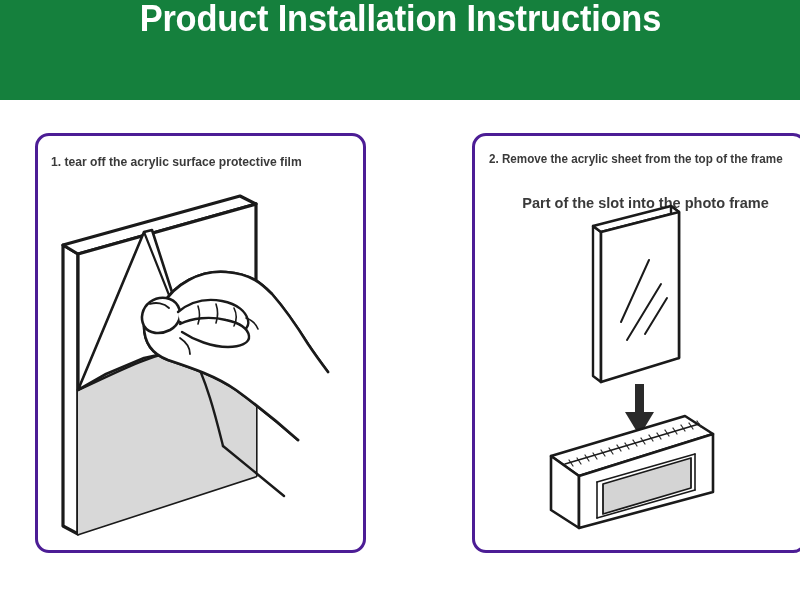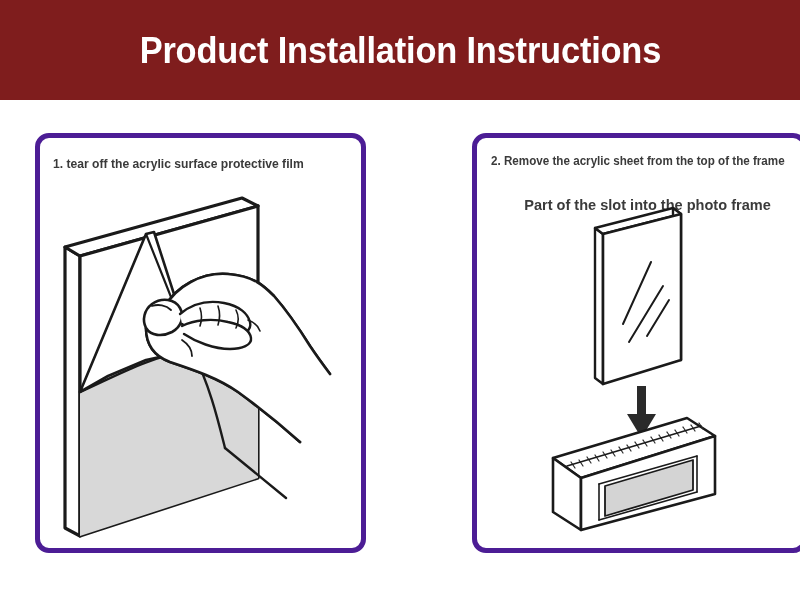--- a/index.html
+++ b/index.html
@@ -21,42 +21,42 @@
     background: #ffffff;
   }
 
   
   #header-banner {
     position: absolute;
     left: 0;
     top: 0;
     width: 800px;
     height: 100px;
-    background: #7f1d1d;
+    background: #15803d;
     display: flex;
-    align-items: center;
+    align-items: flex-start;
     justify-content: center;
   }
   #header-title {
     color: #ffffff;
     font-family: "Liberation Sans", sans-serif;
     font-size: 37px;
     font-weight: bold;
     letter-spacing: -0.2px;
     transform: scaleX(0.93);
     transform-origin: center center;
     white-space: nowrap;
     line-height: 1;
   }
 
   
   .panel {
     position: absolute;
     background: #ffffff;
-    border: 5px solid #4c1d95;
+    border: 3px solid #4c1d95;
     border-radius: 14px;
     box-sizing: border-box;
     overflow: hidden;
   }
   #panel-left {
     left: 35px;
     top: 133px;
     width: 331px;
     height: 420px;
   }

